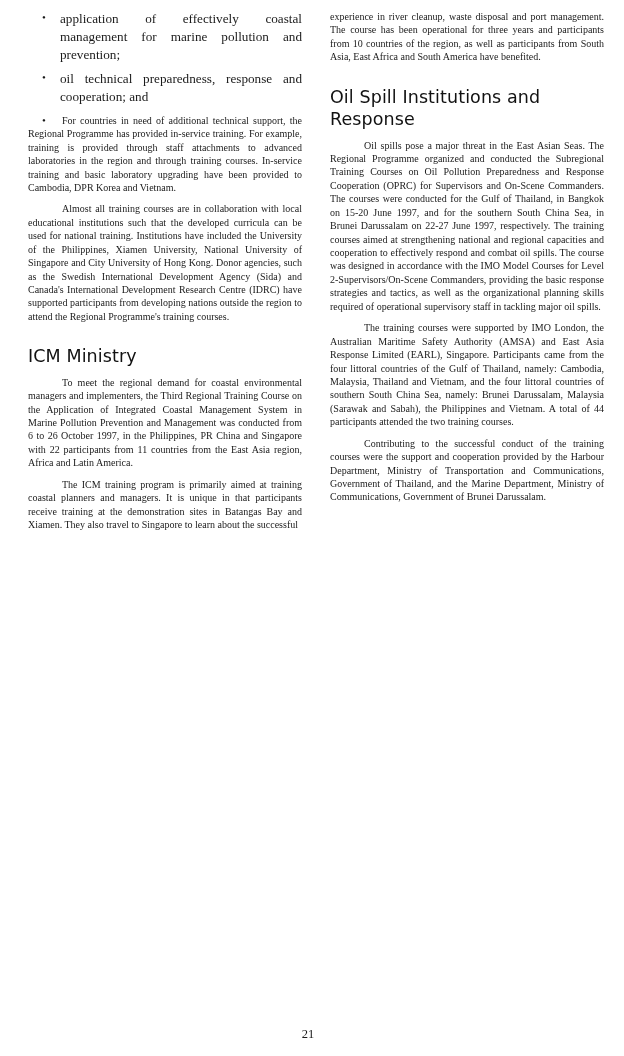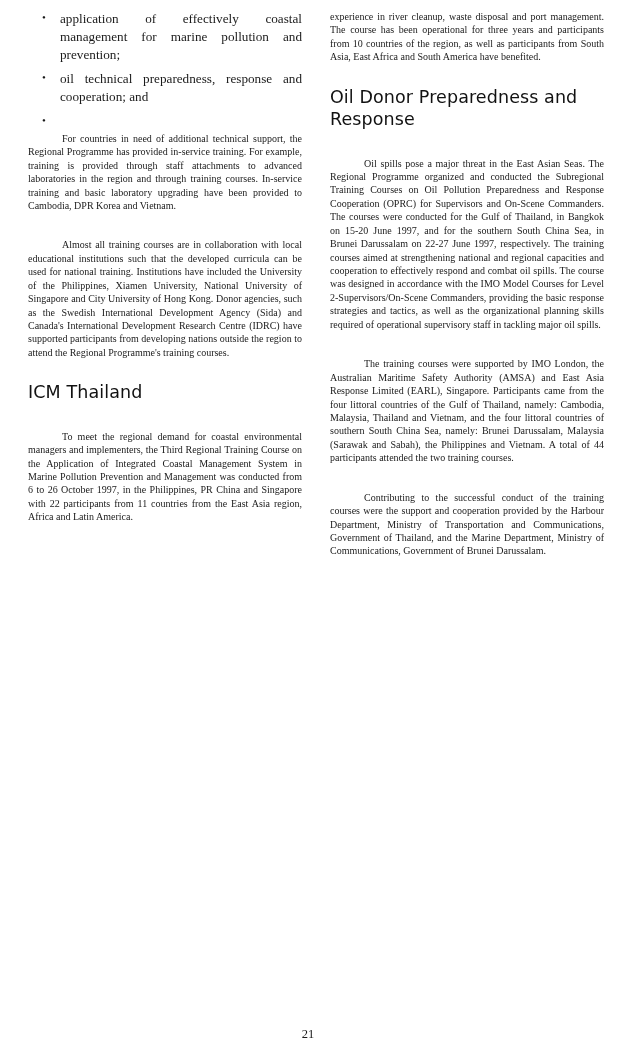--- a/index.html
+++ b/index.html
@@ -35,21 +35,21 @@
   }
   p {
     margin: 0 0 0 0;
     font-size: 10px;
     line-height: 1.345;
     text-align: justify;
     text-indent: 34px;
     -webkit-hyphens: auto;
     hyphens: auto;
   }
-  p.spaced { margin-top: 26px; }
+  p.spaced { margin-top: 8px; }
   p.noindent { text-indent: 0; }
   ul.bullets {
     margin: 0;
     padding: 0;
     list-style: none;
   }
   ul.bullets li {
     position: relative;
     font-size: 13.2px;
     line-height: 1.345;
@@ -93,29 +93,30 @@
     <div class="col">
       <ul class="bullets">
         <li><span class="bul">•</span><span>application of effectively coastal management for marine pollution and prevention;</span></li>
         <li><span class="bul">•</span><span>oil technical preparedness, response and cooperation; and</span></li>
         <li><span class="bul">•</span></li>
       </ul>
 
       <p class="spaced">For countries in need of additional technical support, the Regional Programme has provided in-service training. For example, training is provided through staff attachments to advanced laboratories in the region and through training courses. In-service training and basic laboratory upgrading have been provided to Cambodia, DPR Korea and Vietnam.</p>
       <p class="spaced">Almost all training courses are in collaboration with local educational institutions such that the developed curricula can be used for national training. Institutions have included the University of the Philippines, Xiamen University, National University of Singapore and City University of Hong Kong. Donor agencies, such as the Swedish International Development Agency (Sida) and Canada's International Development Research Centre (IDRC) have supported participants from developing nations outside the region to attend the Regional Programme's training courses.</p>
 
-      <h2 class="heading">ICM Thailand</h2>
+      <h2 class="heading">ICM Ministry</h2>
 
       <p class="spaced">To meet the regional demand for coastal environmental managers and implementers, the Third Regional Training Course on the Application of Integrated Coastal Management System in Marine Pollution Prevention and Management was conducted from 6 to 26 October 1997, in the Philippines, PR China and Singapore with 22 participants from 11 countries from the East Asia region, Africa and Latin America.</p>
+      <p class="spaced">The ICM training program is primarily aimed at training coastal planners and managers. It is unique in that participants receive training at the demonstration sites in Batangas Bay and Xiamen. They also travel to Singapore to learn about the successful</p>
     </div>
 
     <div class="col">
       <p class="noindent">experience in river cleanup, waste disposal and port management. The course has been operational for three years and participants from 10 countries of the region, as well as participants from South Asia, East Africa and South America have benefited.</p>
 
-      <h2 class="heading">Oil Donor Preparedness and Response</h2>
+      <h2 class="heading">Oil Spill Institutions and Response</h2>
 
       <p class="spaced">Oil spills pose a major threat in the East Asian Seas. The Regional Programme organized and conducted the Subregional Training Courses on Oil Pollution Preparedness and Response Cooperation (OPRC) for Supervisors and On-Scene Commanders. The courses were conducted for the Gulf of Thailand, in Bangkok on 15-20 June 1997, and for the southern South China Sea, in Brunei Darussalam on 22-27 June 1997, respectively. The training courses aimed at strengthening national and regional capacities and cooperation to effectively respond and combat oil spills. The course was designed in accordance with the IMO Model Courses for Level 2-Supervisors/On-Scene Commanders, providing the basic response strategies and tactics, as well as the organizational planning skills required of operational supervisory staff in tackling major oil spills.</p>
       <p class="spaced">The training courses were supported by IMO London, the Australian Maritime Safety Authority (AMSA) and East Asia Response Limited (EARL), Singapore. Participants came from the four littoral countries of the Gulf of Thailand, namely: Cambodia, Malaysia, Thailand and Vietnam, and the four littoral countries of southern South China Sea, namely: Brunei Darussalam, Malaysia (Sarawak and Sabah), the Philippines and Vietnam. A total of 44 participants attended the two training courses.</p>
       <p class="spaced">Contributing to the successful conduct of the training courses were the support and cooperation provided by the Harbour Department, Ministry of Transportation and Communications, Government of Thailand, and the Marine Department, Ministry of Communications, Government of Brunei Darussalam.</p>
     </div>
 
   </div>
   <div class="pagenum">21</div>
 </div>
 

